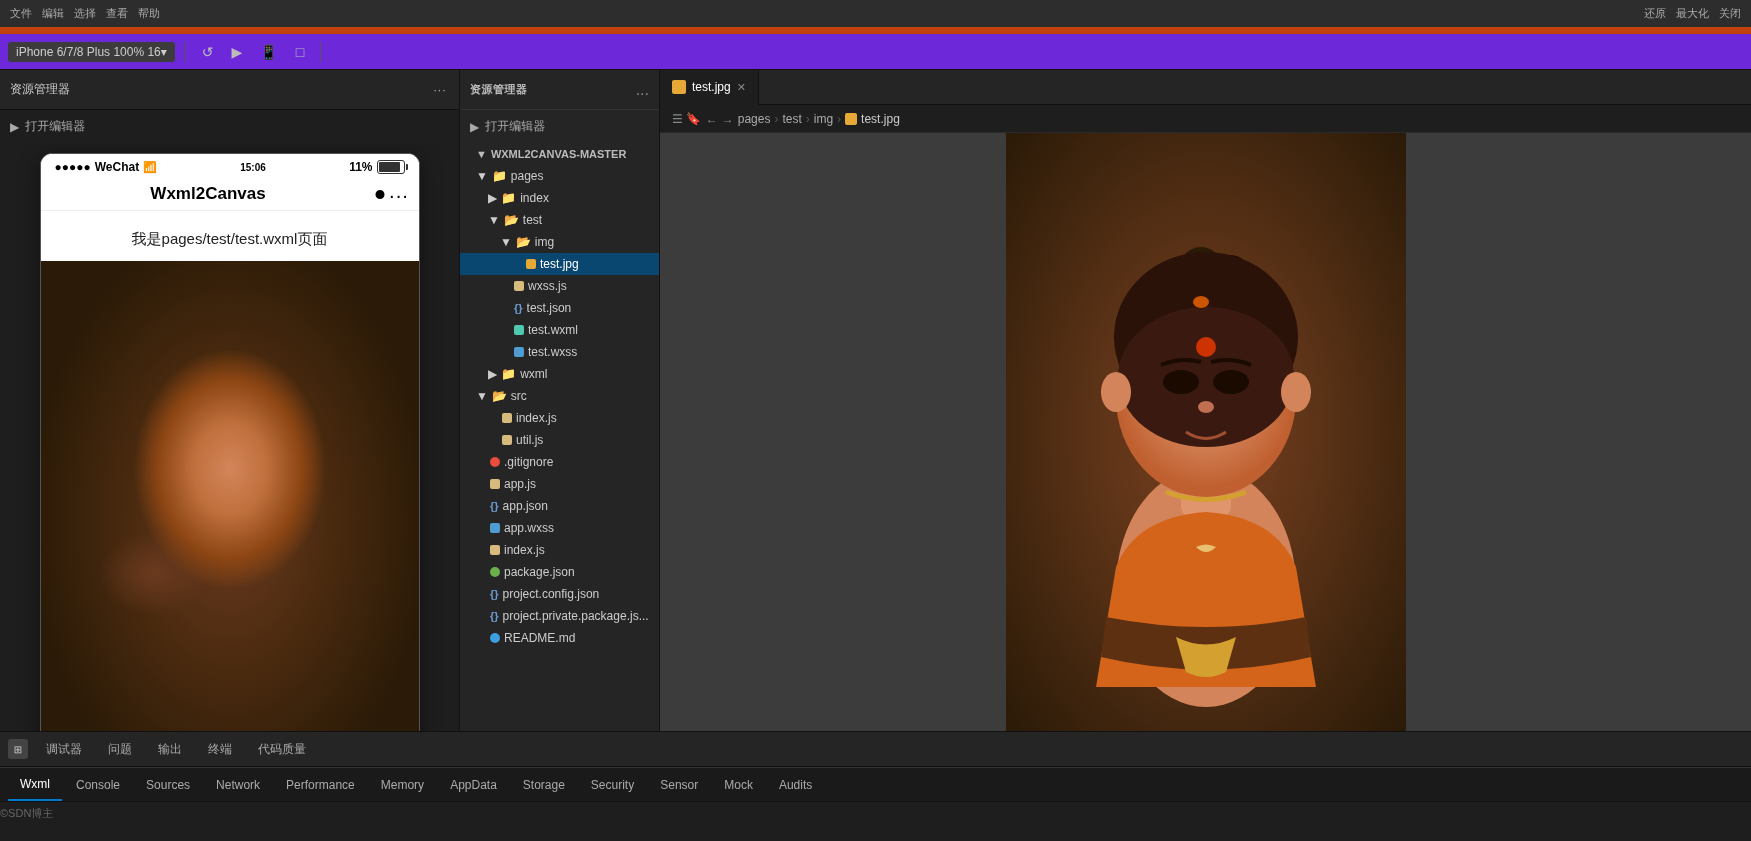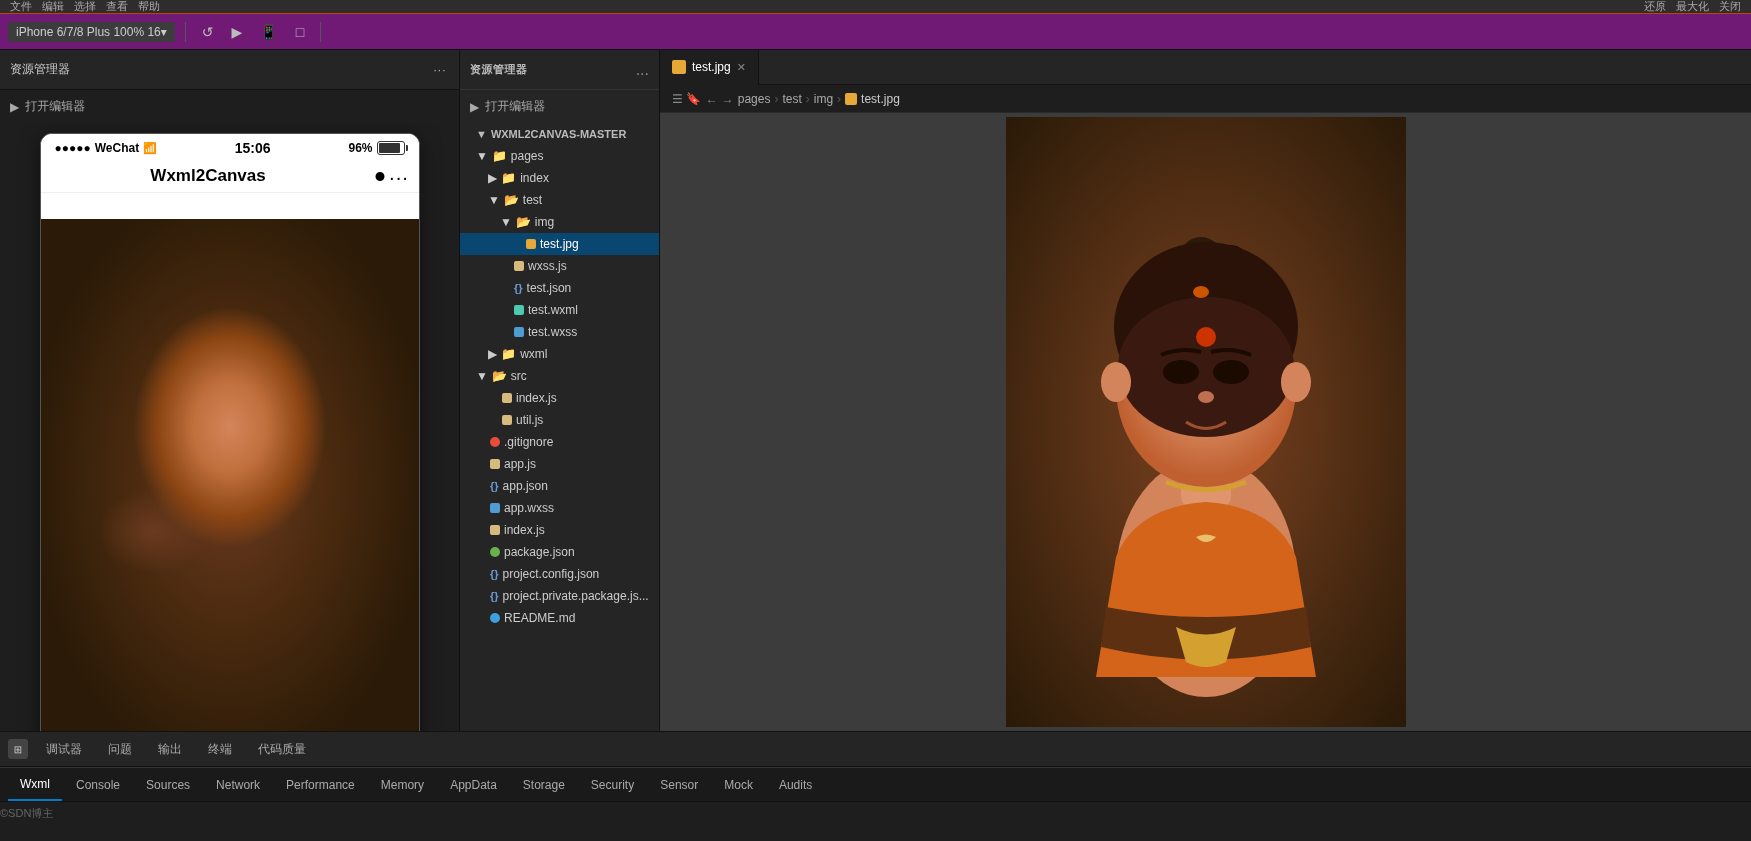--- a/index.html
+++ b/index.html
@@ -8,37 +8,37 @@
       height: 841px;
       background: #1e1e1e;
       font-family: 'Segoe UI', Arial, sans-serif;
       overflow: hidden;
       display: flex;
       flex-direction: column;
     }
 
     
     .top-bar {
-      height: 14px;
+      height: 34px;
       background: #2d2d2d;
       display: flex;
       align-items: center;
       padding: 0 10px;
       font-size: 12px;
       color: #ccc;
       gap: 15px;
-      border-bottom: 1px solid #c2410c;
+      border-bottom: 7px solid #c2410c;
     }
     .top-bar-left { display: flex; gap: 10px; color: #aaa; font-size: 11px; }
     .top-bar-right { display: flex; gap: 10px; color: #aaa; font-size: 11px; }
 
     
     .toolbar {
       height: 36px;
-      background: #701a75;
+      background: #6d28d9;
       display: flex;
       align-items: center;
       padding: 0 8px;
       gap: 6px;
       border-bottom: 1px solid #111;
     }
     .device-selector {
       background: #3c3c3c;
       color: #ccc;
       border: none;
@@ -408,35 +408,36 @@
       <span>打开编辑器</span>
     </div>
     <div class="simulator-content">
       <div class="phone-frame">
         <div class="phone-status-bar">
           <div class="phone-status-left">
             <span>●●●●●</span>
             <span>WeChat</span>
             <span class="wifi-icon">📶</span>
           </div>
-          <div style="font-size:14px;font-weight:bold;">15:06</div>
+          <div style="font-size:10px;font-weight:bold;">15:06</div>
           <div class="phone-status-right">
-            <span>96%</span>
+            <span>11%</span>
             <div class="battery">
               <div class="battery-fill"></div>
             </div>
           </div>
         </div>
         <div class="phone-title-bar">
           <span>Wxml2Canvas</span>
           <span style="float:right;margin-right:10px;font-size:20px;font-weight:normal;">···</span>
           <span style="float:right;margin-right:4px;font-size:18px;">⏺</span>
         </div>
         <div class="phone-body">
           <div class="phone-text-area">
+            <div>我是pages/test/test.wxml页面</div>
           </div>
           <div class="phone-image">
             <div class="phone-image-character"></div>
           </div>
         </div>
       </div>
     </div>
   </div>
 
   <div class="explorer-panel">

